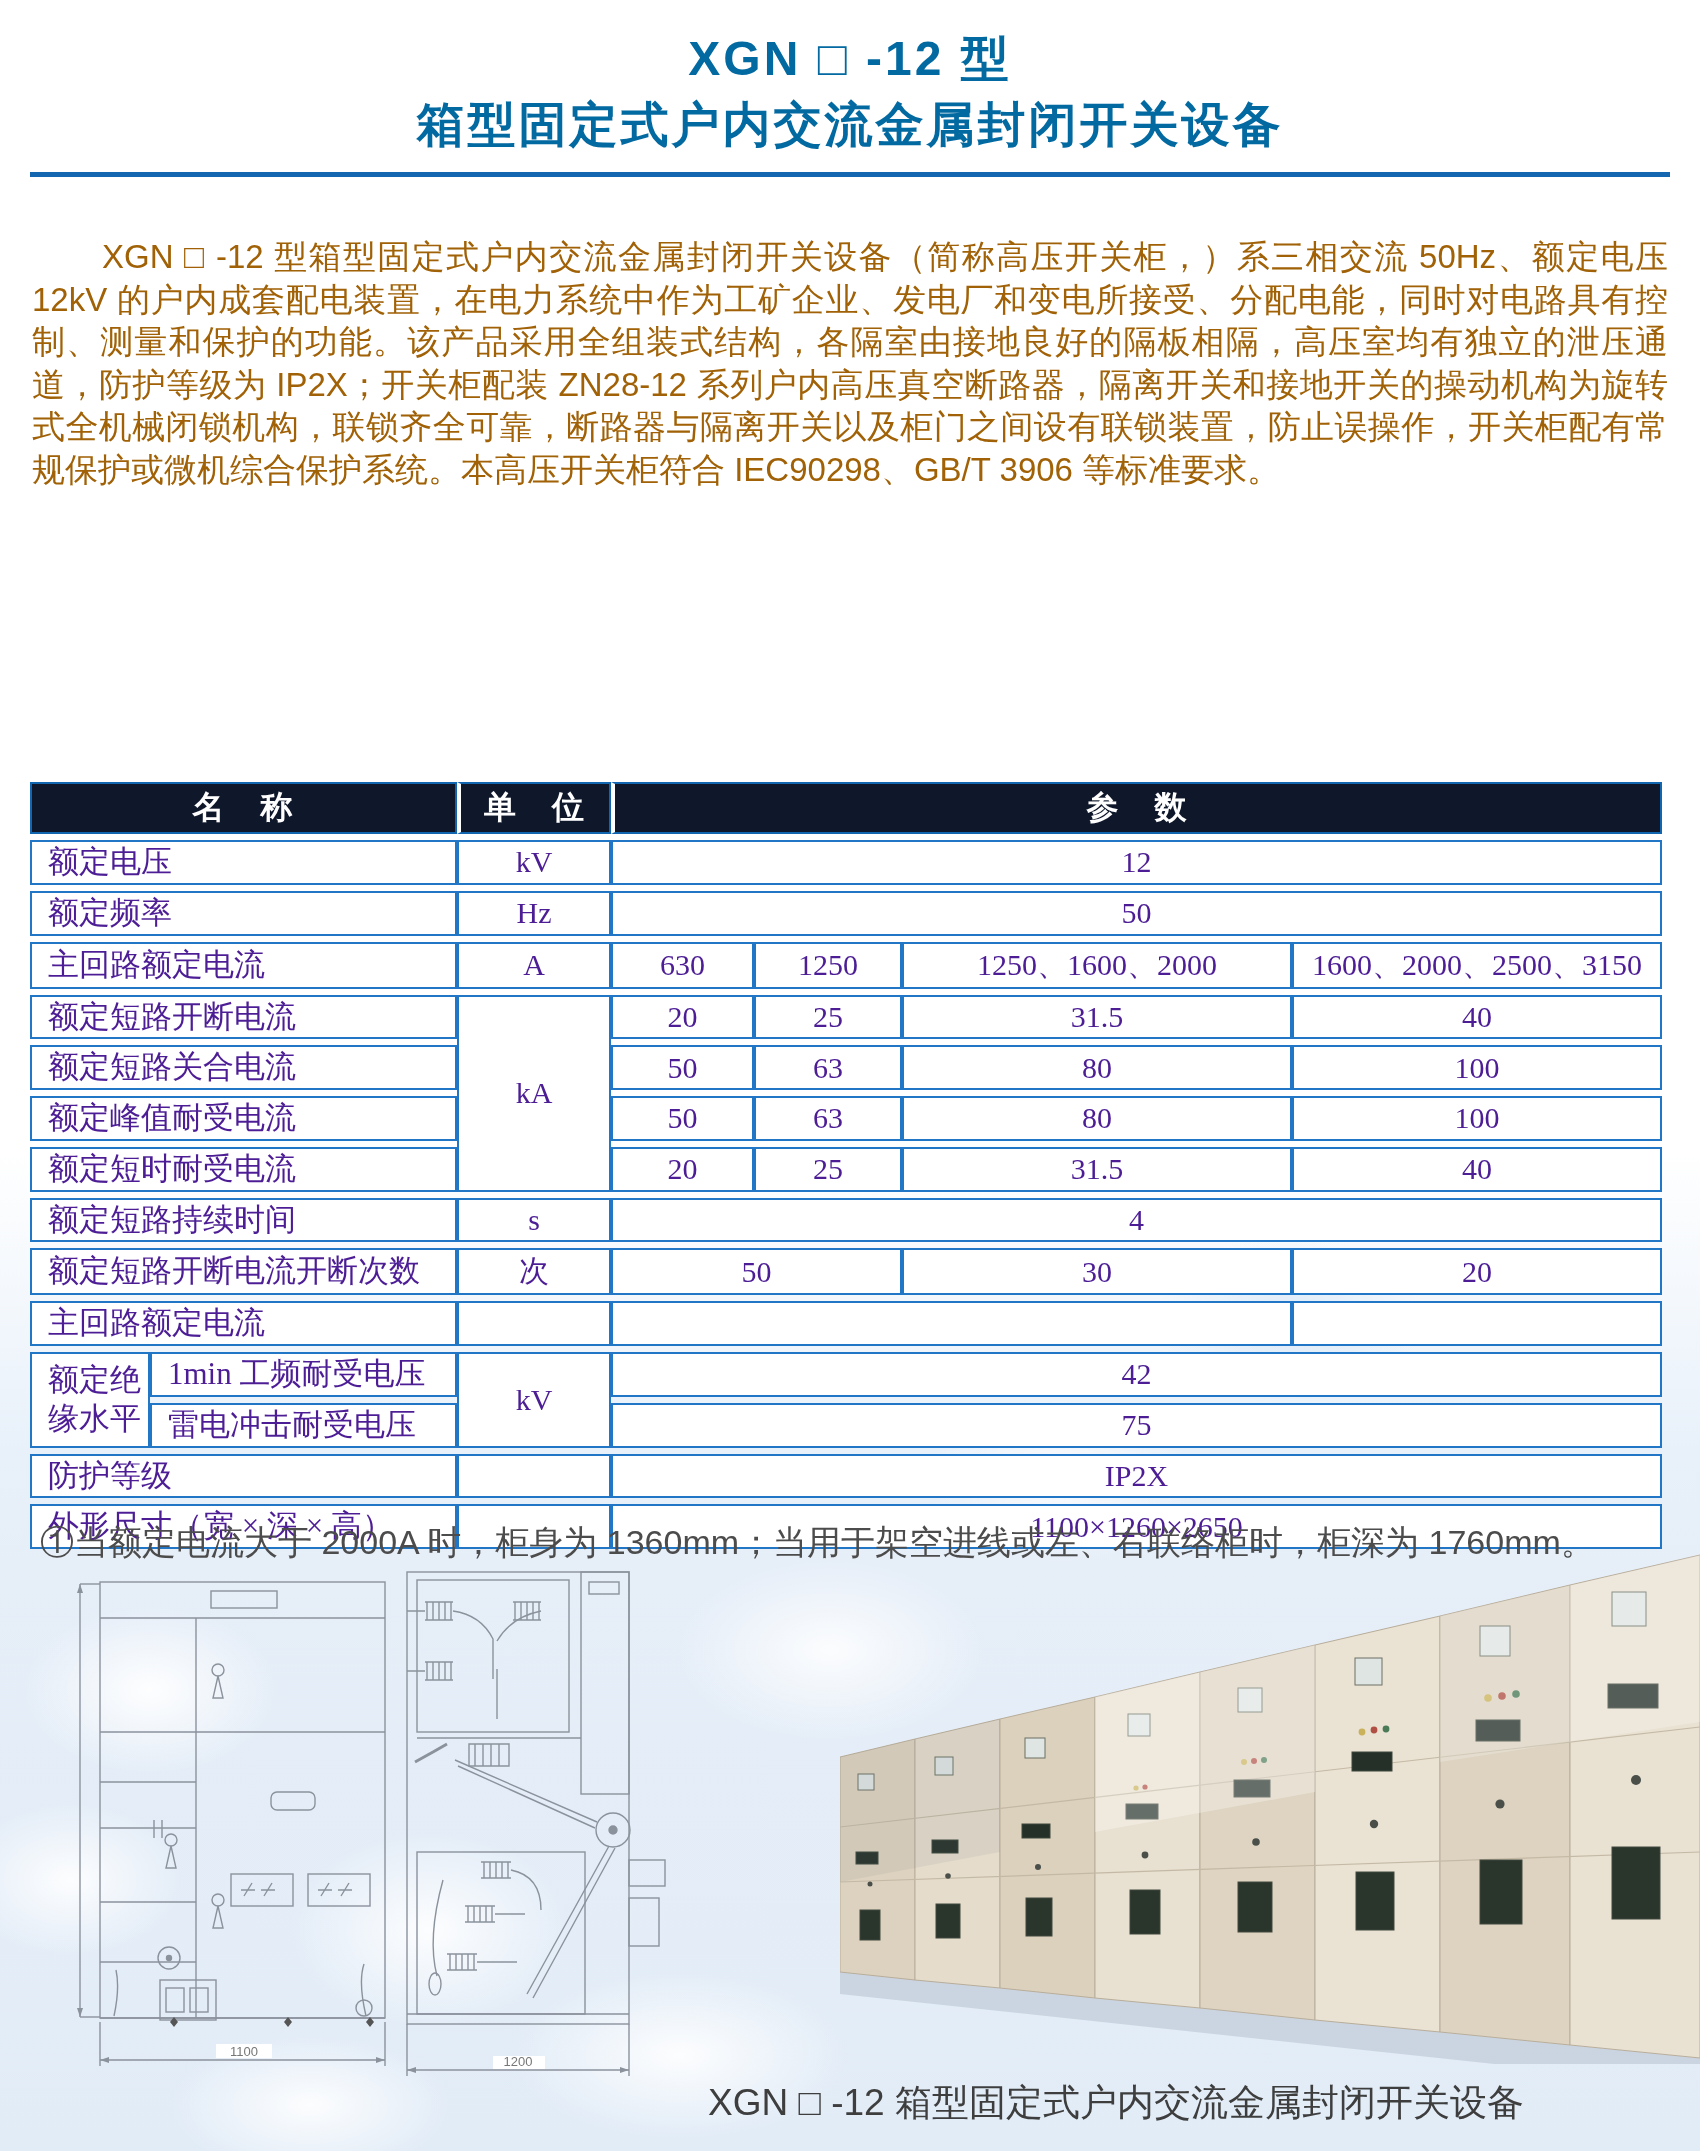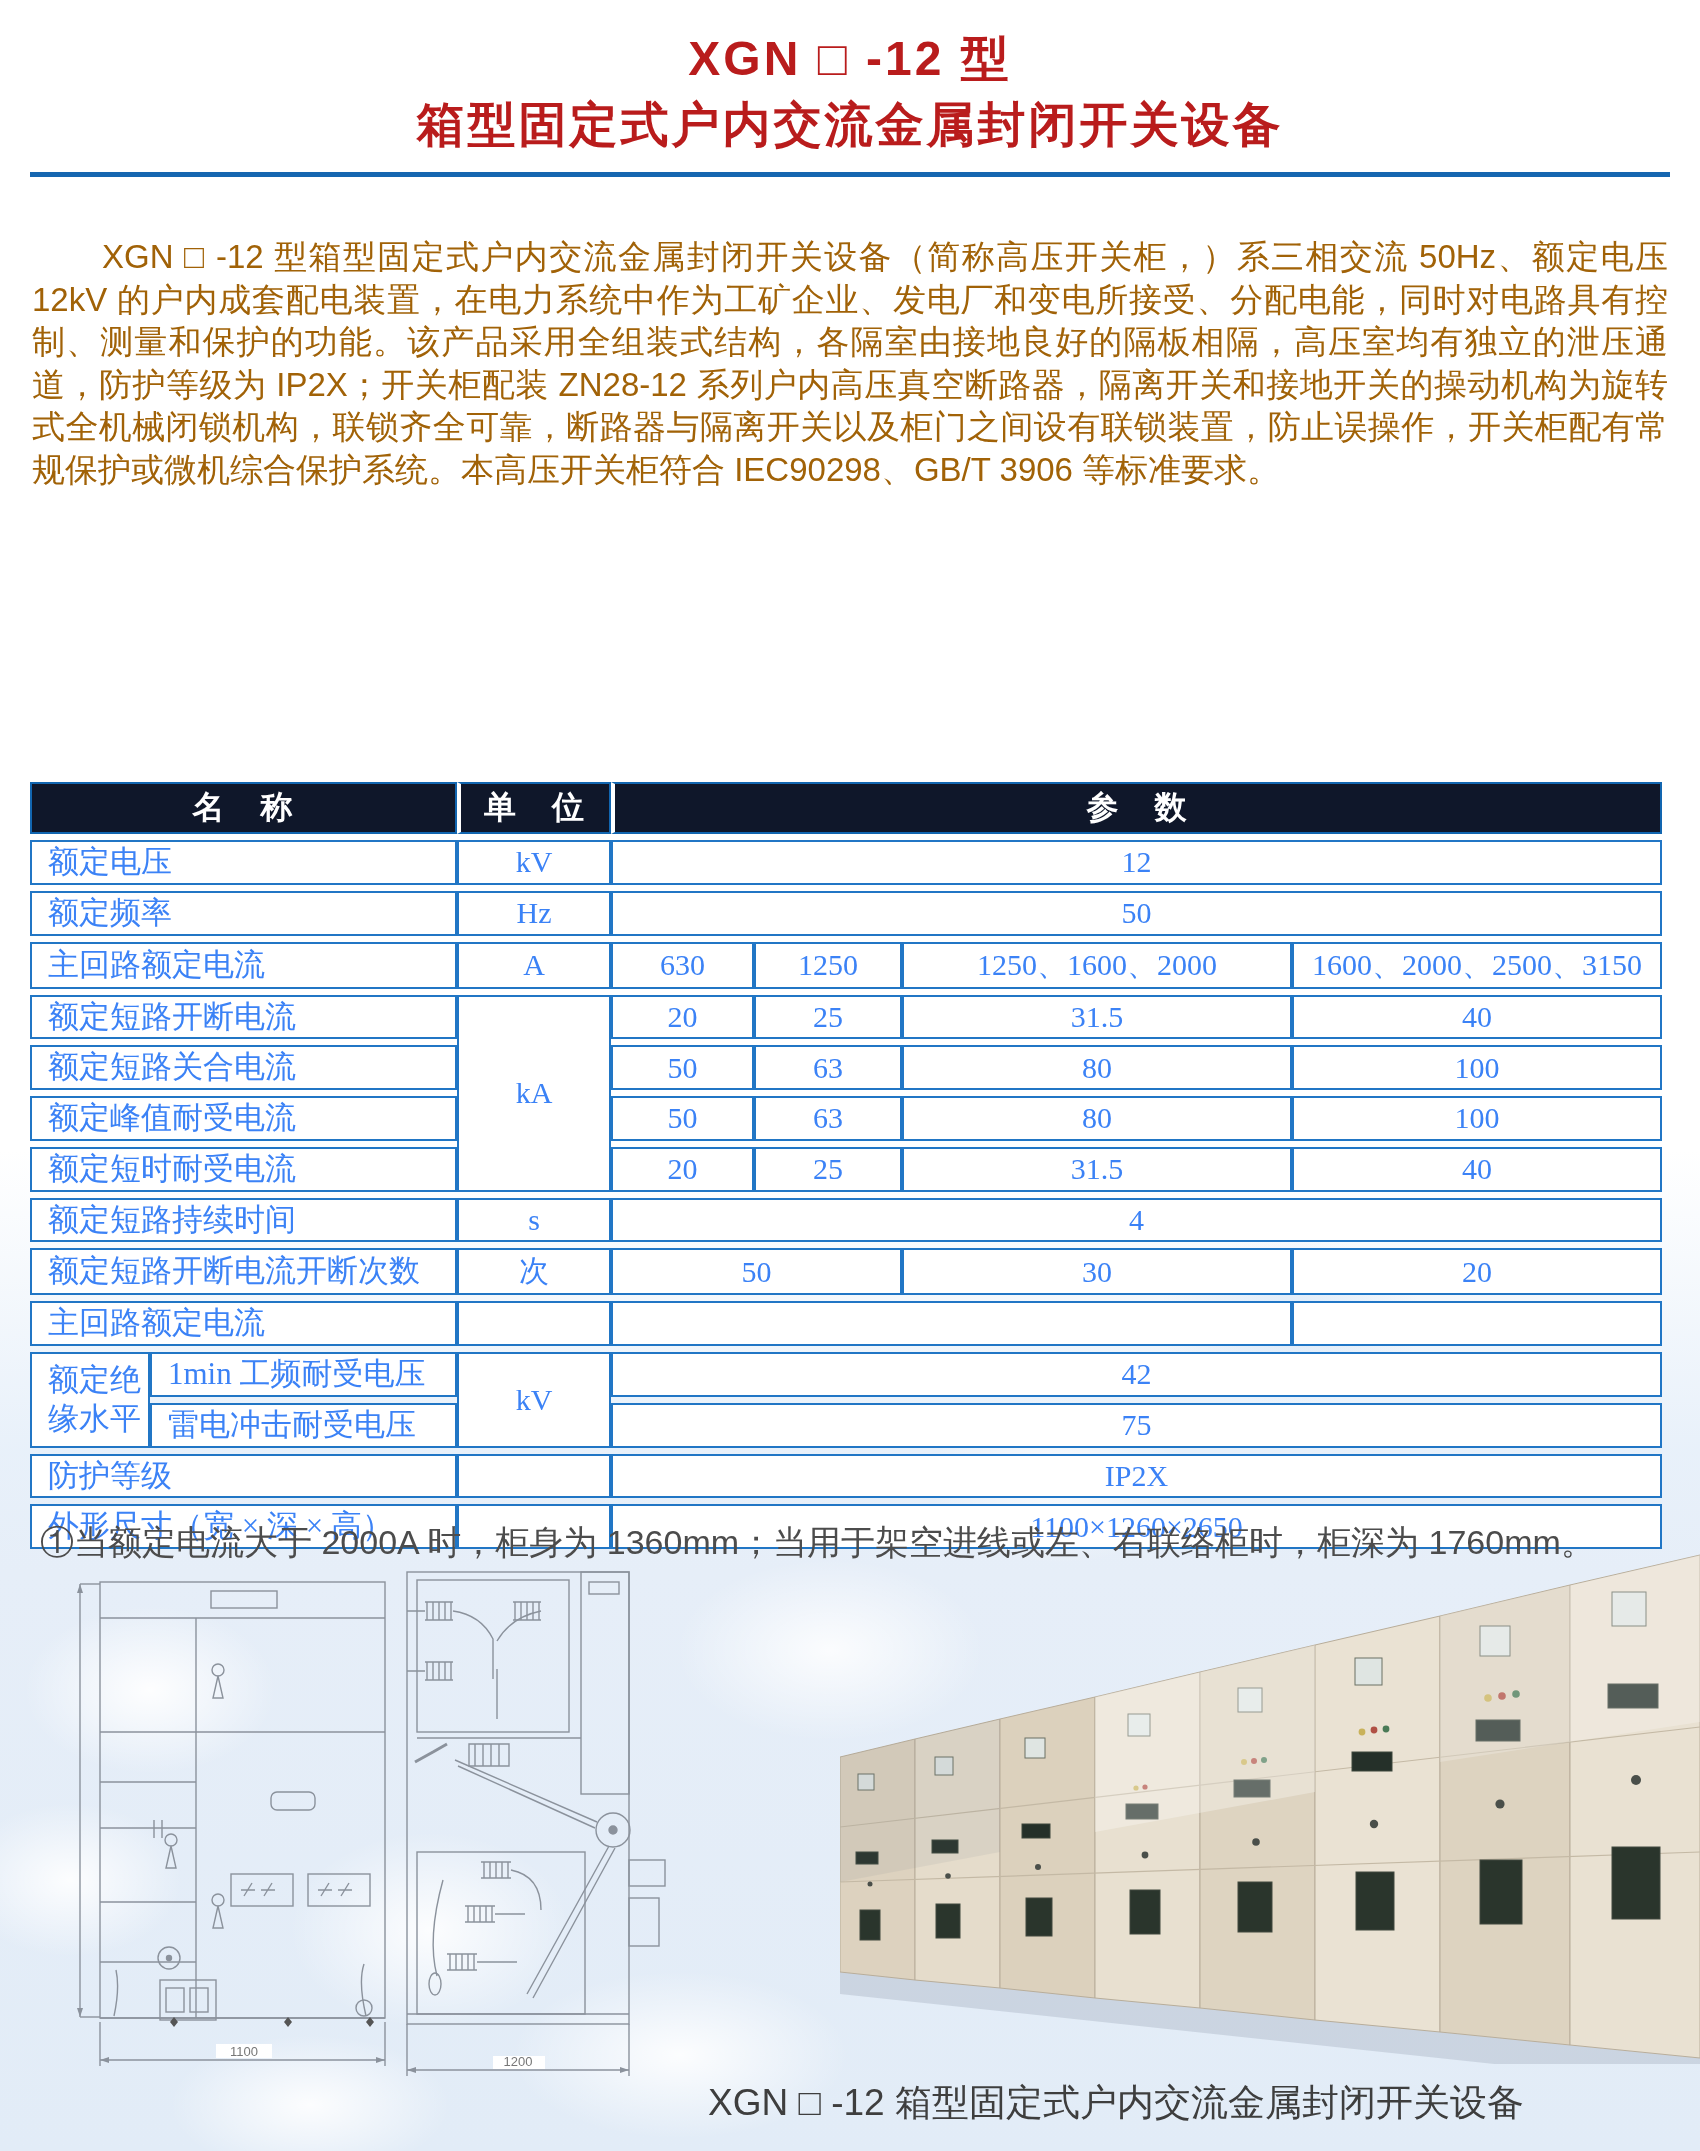--- a/index.html
+++ b/index.html
@@ -15,35 +15,35 @@
       radial-gradient(200px 140px at 430px 780px,  rgba(255,255,255,.9),  rgba(255,255,255,0) 70%),
       radial-gradient(220px 130px at 830px 500px,  rgba(255,255,255,.85), rgba(255,255,255,0) 70%),
       radial-gradient(190px 120px at 1060px 330px, rgba(255,255,255,.8),  rgba(255,255,255,0) 70%),
       radial-gradient(240px 120px at 680px 905px,  rgba(255,255,255,.9),  rgba(255,255,255,0) 70%),
       radial-gradient(200px 140px at 1520px 740px, rgba(255,255,255,.7),  rgba(255,255,255,0) 70%),
       radial-gradient(200px 100px at 310px 955px,  rgba(255,255,255,.9),  rgba(255,255,255,0) 70%),
       linear-gradient(180deg, rgba(231,239,249,0) 0%, rgba(228,238,249,.85) 30%, #e6eef8 42%, #e2ecf7 100%);
   }
 
   .title{position:absolute;left:0;top:26px;width:1700px;margin:0;text-align:center;z-index:2;
-    color:#b91c1c;font-weight:bold;font-size:48px;line-height:66px;letter-spacing:3px;}
+    color:#0369a1;font-weight:bold;font-size:48px;line-height:66px;letter-spacing:3px;}
   .rule{position:absolute;left:30px;top:172px;width:1640px;height:5px;background:#1566b0;z-index:2;}
 
   .bodytext{position:absolute;left:32px;top:236px;width:1636px;z-index:2;
     color:#a16207;font-size:33px;line-height:42.5px;text-align:justify;}
   .bodytext p{margin:0;text-indent:70px;}
 
   
   table.spec{position:absolute;left:30px;top:776px;width:1632px;z-index:2;
     border-collapse:separate;border-spacing:0 6px;table-layout:fixed;}
   table.spec th{background:#0f172a;color:#fff;border:2px solid #1266b0;height:46px;
     font-family:"Liberation Sans",sans-serif;font-weight:bold;font-size:32px;letter-spacing:2px;}
   table.spec th + th{border-left:4px solid #ffffff;}
   table.spec td{border:2px solid #2176c5;background:#fff;height:36px;
-    font-family:"Liberation Serif","DejaVu Serif",serif;color:#3b82f6;
+    font-family:"Liberation Serif","DejaVu Serif",serif;color:#4c1d95;
     font-size:30px;text-align:center;padding:1px 6px;overflow:hidden;}
   table.spec td.name{text-align:left;padding-left:16px;font-size:31px;line-height:1.25;}
 
   .footnote{position:absolute;left:40px;top:1520px;width:1636px;z-index:2;
     color:#4c4c4c;font-size:34px;}
 
   .drawing{position:absolute;z-index:2;}
   .drawing .dimtxt{font-family:"Liberation Sans",sans-serif;font-size:13px;fill:#777;}
   .caption{position:absolute;left:616px;top:2078px;width:1000px;z-index:2;text-align:center;
     color:#3e3e3e;font-size:37px;}

